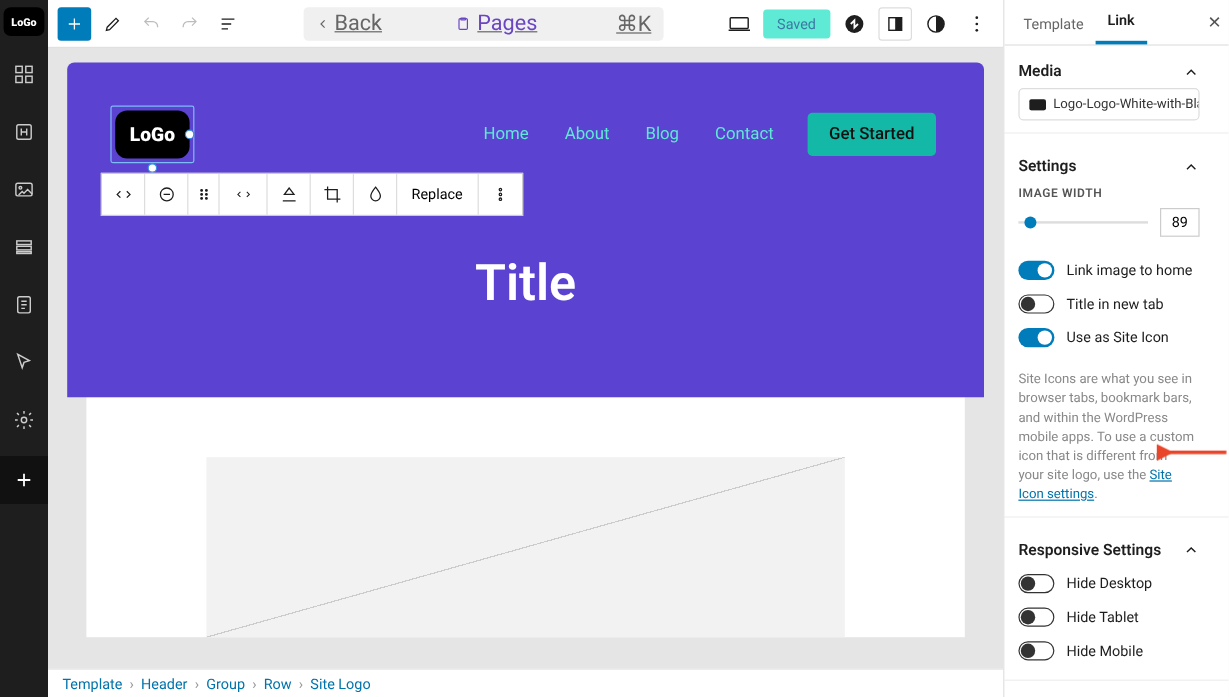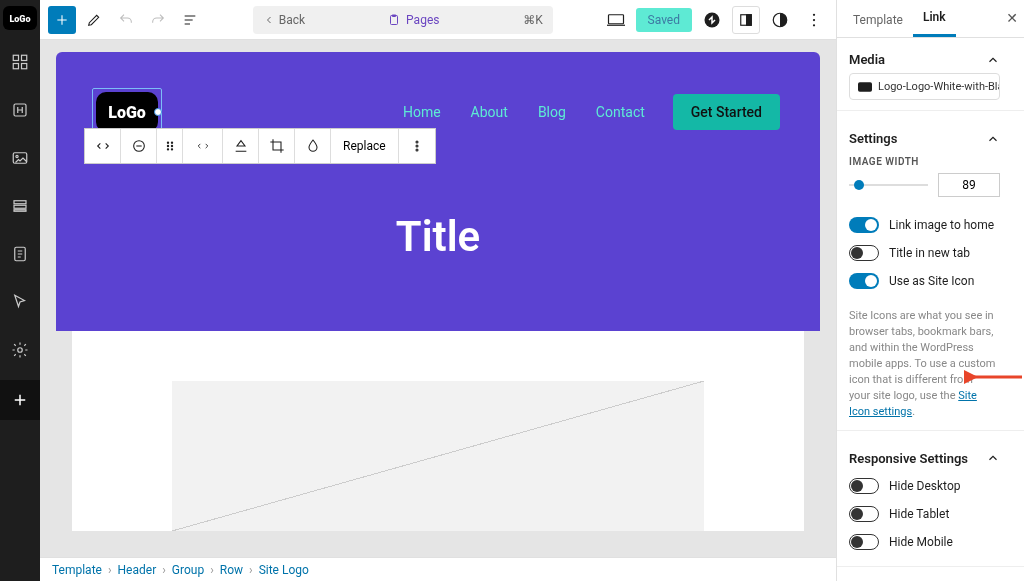--- a/index.html
+++ b/index.html
@@ -11,21 +11,21 @@
 .rail-btn svg { width: 18px; height: 18px; fill: none; stroke: currentColor; stroke-width: 1.6; }
 .rail-add { background: #111; width: 40px; height: 40px; display: flex; align-items: center; justify-content: center; color: #fff; margin-top: 4px; cursor: pointer; }
 .main-col { display: flex; flex-direction: column; flex: 1; min-width: 0; }
 .topbar { height: 40px; border-bottom: 1px solid #e0e0e0; display: flex; align-items: center; padding: 0 8px; gap: 4px; }
 .tb-group { display: flex; align-items: center; gap: 4px; }
 .tb-btn { width: 28px; height: 28px; display: flex; align-items: center; justify-content: center; border-radius: 3px; cursor: pointer; color: #1e1e1e; }
 .tb-btn svg { width: 16px; height: 16px; stroke: currentColor; fill: none; stroke-width: 1.6; }
 .tb-add { background: #007cba; color: #fff; border-radius: 3px; }
 .tb-faded { color: #bdbdbd; }
 .tb-center { flex: 1; display: flex; justify-content: center; }
-.pilltrack { width: 300px; height: 28px; background: #f0f0f0; border-radius: 4px; display: flex; align-items: center; font-size: 12px; color: #666; overflow: hidden; }
+.pilltrack { width: 300px; height: 28px; background: #f0f0f0; border-radius: 4px; display: flex; align-items: center; font-size: 18px; color: #666; overflow: hidden; text-decoration: underline; }
 .pilltrack .back { width: 70px; display: flex; align-items: center; justify-content: flex-start; gap: 4px; padding-left: 10px; cursor: pointer; }
 .pilltrack .center { flex: 1; display: flex; align-items: center; justify-content: center; gap: 6px; color: #6b46c1; }
 .pilltrack .cmd { width: 48px; text-align: right; padding-right: 10px; }
 .pilltrack svg { width: 12px; height: 12px; stroke: currentColor; fill: none; stroke-width: 2; }
 .tb-right { display: flex; align-items: center; gap: 6px; }
 .saved-btn { background: #5eead4; color: #3d7aa3; font-size: 12px; padding: 5px 12px; border-radius: 3px; cursor: default; }
 .icon-square { width: 28px; height: 28px; display: flex; align-items: center; justify-content: center; cursor: pointer; }
 .icon-square.outline { border: 1px solid #ddd; border-radius: 3px; }
 .canvas-area { flex: 1; background: #e5e5e5; display: flex; flex-direction: column; position: relative; overflow: hidden; }
 .canvas-inner { margin: 12px 16px 0 16px; display: flex; flex-direction: column; }
@@ -61,21 +61,21 @@
 .sec-head { display: flex; justify-content: space-between; align-items: center; font-size: 13px; font-weight: 600; color: #1e1e1e; padding: 6px 0; cursor: pointer; }
 .sec-head svg { width: 14px; height: 14px; stroke: currentColor; fill: none; stroke-width: 2; }
 .media-pill { border: 1px solid #ddd; border-radius: 4px; display: flex; align-items: center; gap: 6px; padding: 6px 8px; font-size: 11px; color: #333; cursor: pointer; overflow: hidden; white-space: nowrap; text-overflow: ellipsis; }
 .media-pill svg { width: 14px; height: 10px; fill: #1e1e1e; flex-shrink: 0; }
 .divider { border-top: 1px solid #eee; margin: 6px 0; }
 .label-up { font-size: 10px; letter-spacing: .5px; color: #555; font-weight: 600; text-transform: uppercase; margin: 4px 0 6px 0; }
 .slider-row { display: flex; align-items: center; gap: 10px; }
 .range-wrap { flex: 1; height: 10px; position: relative; }
 .track { position: absolute; left: 0; right: 0; top: 4px; height: 2px; background: #ddd; }
 .thumb { position: absolute; left: 5px; top: 0; width: 10px; height: 10px; border-radius: 50%; background: #007cba; }
-.num-in { width: 62px; height: 24px; border: 1px solid #ccc; font-size: 12px; text-align: center; }
+.num-in { width: 33px; height: 24px; border: 1px solid #ccc; font-size: 12px; text-align: center; }
 .toggle-row { display: flex; align-items: center; gap: 10px; font-size: 12px; color: #1e1e1e; padding: 6px 0; }
 .toggle { width: 30px; height: 16px; border-radius: 8px; position: relative; cursor: pointer; flex-shrink: 0; }
 .toggle::after { content: ''; position: absolute; width: 12px; height: 12px; border-radius: 50%; top: 2px; }
 .toggle.on { background: #007cba; }
 .toggle.on::after { background: #fff; right: 2px; }
 .toggle.off { background: #fff; border: 1px solid #333; }
 .toggle.off::after { background: #333; left: 1px; top: 1px; }
 .help { font-size: 11px; color: #888; line-height: 1.45; margin-top: 13px; padding-right: 4px; }
 .help a { color: #0073aa; text-decoration: underline; }
 .arrow-ann { position: absolute; right: 0; top: 368px; pointer-events: none; }
@@ -243,21 +243,21 @@
             <div class="navlinks">
               <span>Home</span>
               <span>About</span>
               <span>Blog</span>
               <span>Contact</span>
             </div>
             <div class="cta">Get Started</div>
           </div>
         </div>
         <div class="hero-title">Title</div>
-        <div class="float-tb" style="position:absolute;top:76px;left:28px">
+        <div class="float-tb" style="position:absolute;top:92px;left:28px">
           <div class="cell">
               <svg viewBox="0 0 24 24">
                 <path d="M8 8l-4 4 4 4M16 8l4 4-4 4"></path>
               </svg>
             </div>
           <div class="cell">
               <svg viewBox="0 0 24 24">
                 <circle cx="12" cy="12" r="8"></circle>
                 <path d="M8 12h8"></path>
               </svg>

